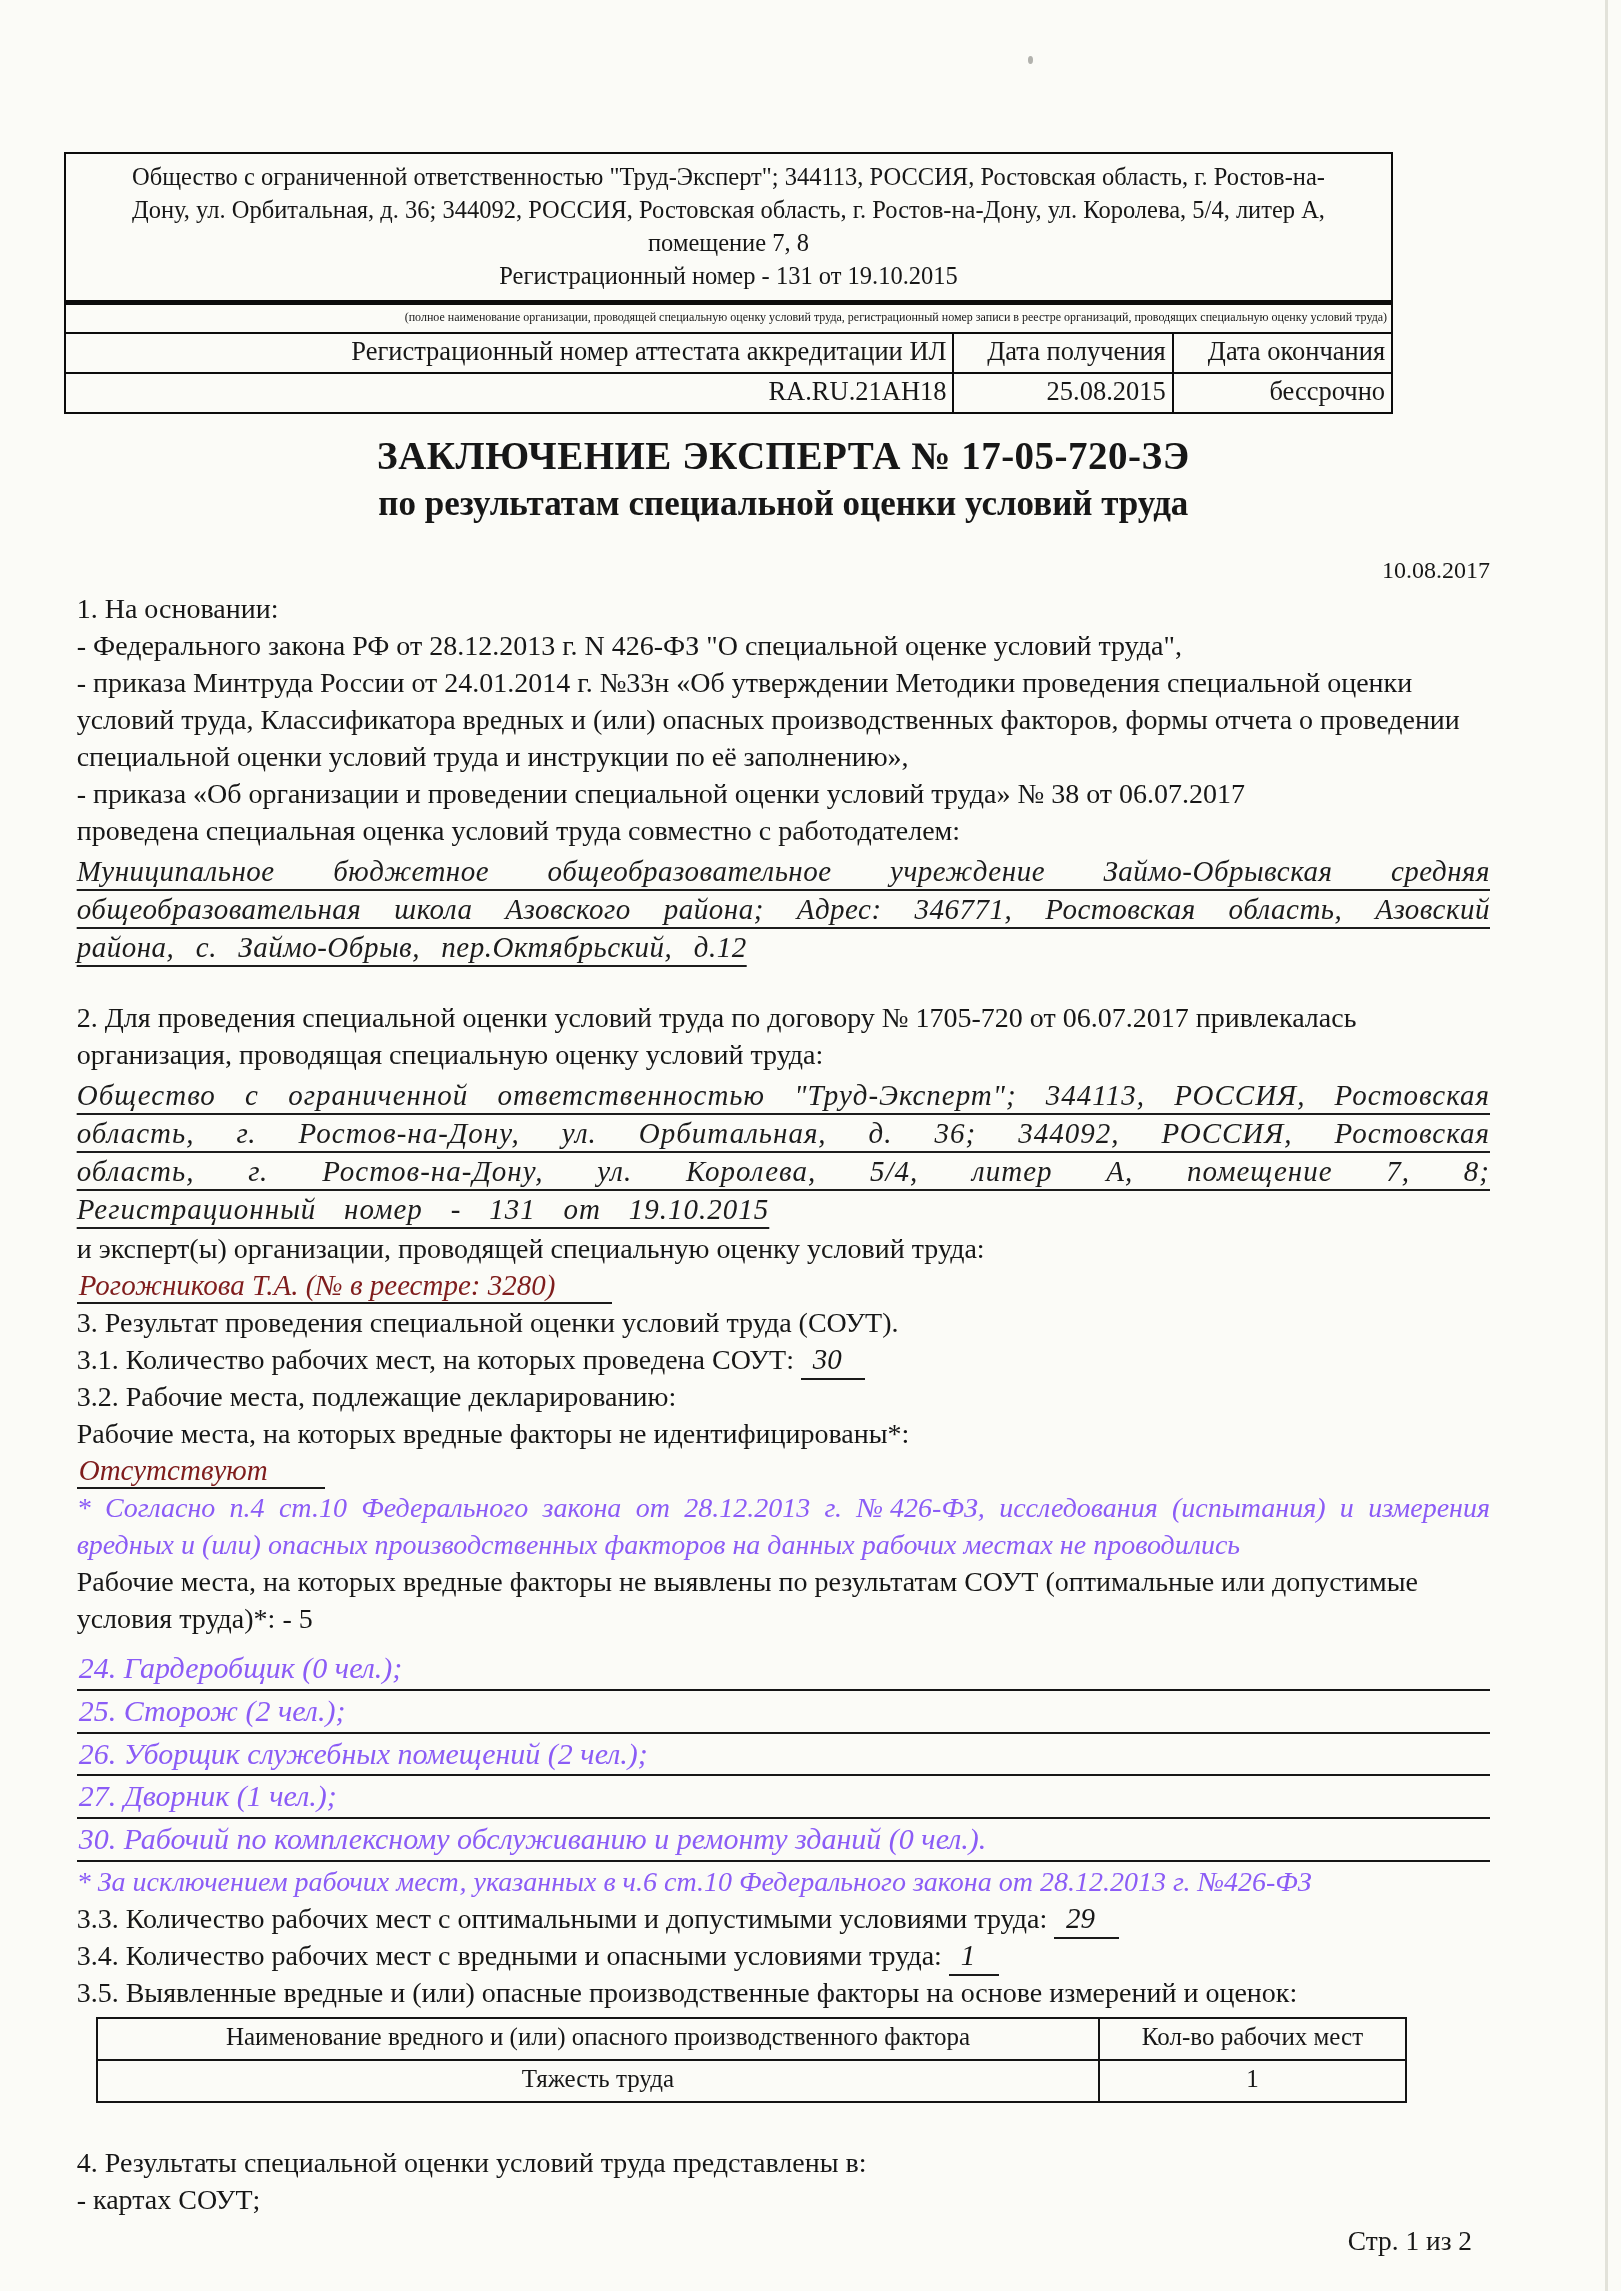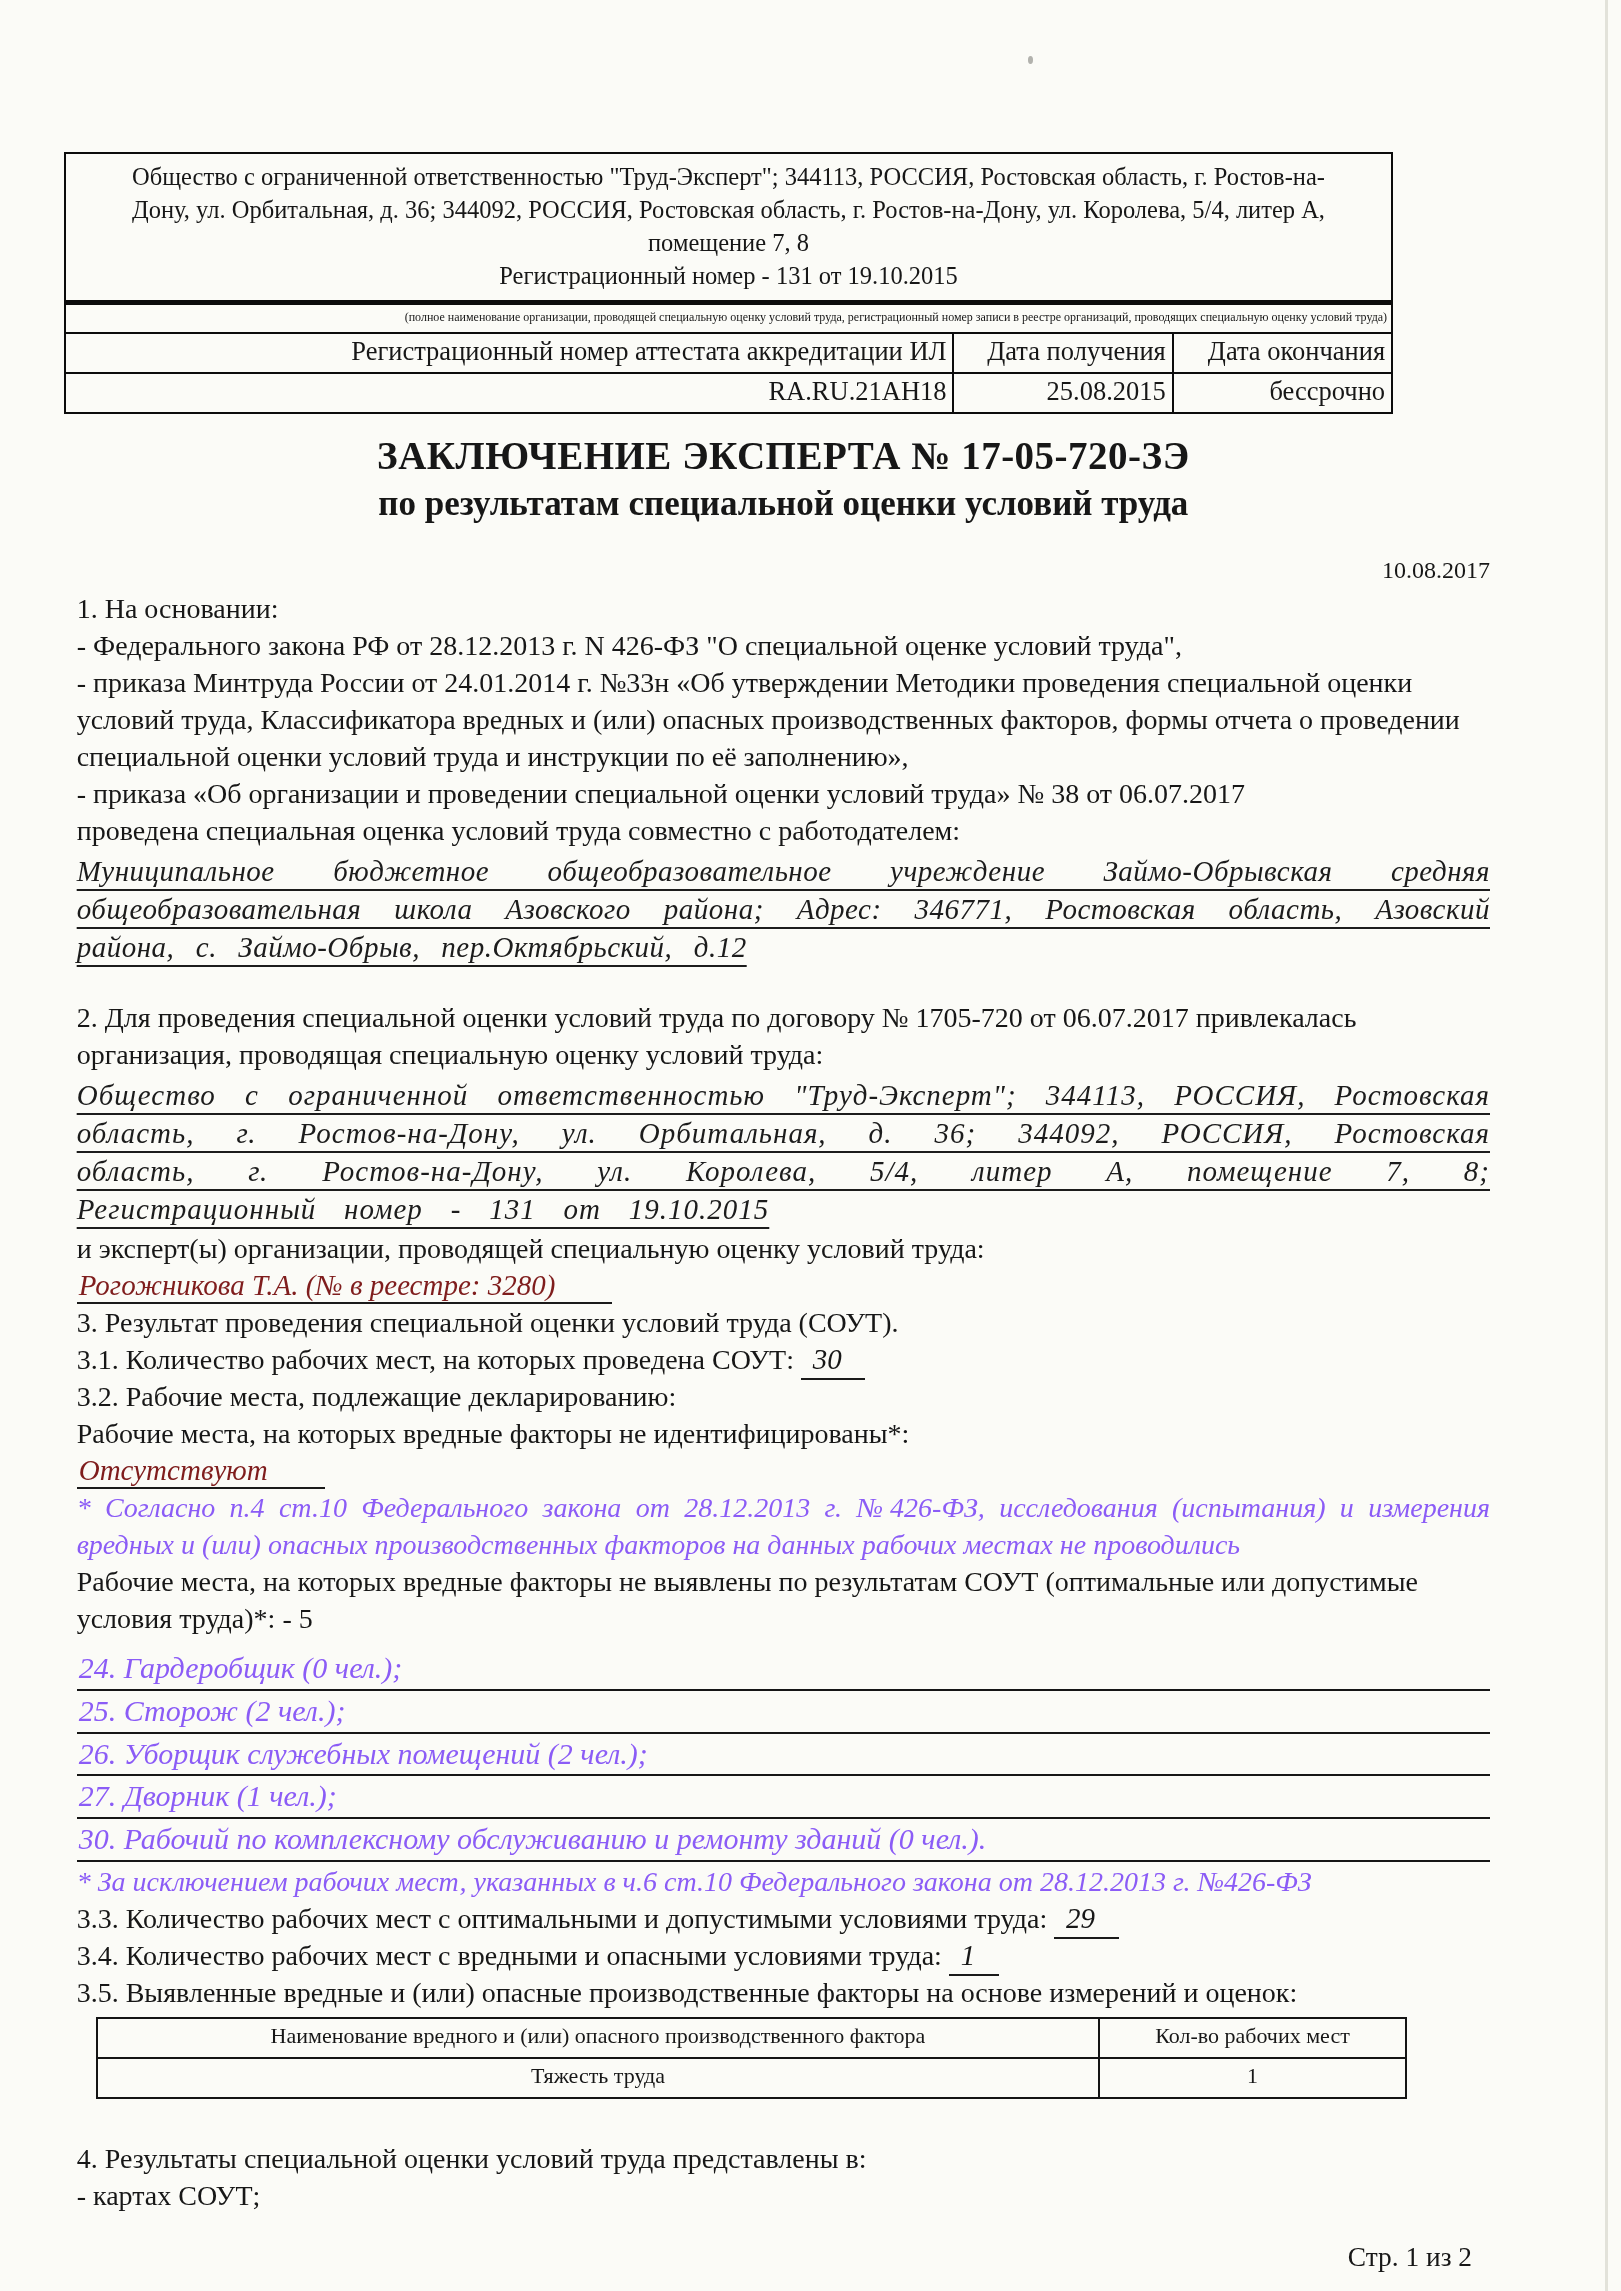--- a/index.html
+++ b/index.html
@@ -85,27 +85,27 @@
   .footnote-excl { margin-top:9.8px; }
 
   .p33 { margin-top:33px; }
 
   .factors-table {
     border-collapse:collapse; width:1311px; margin:5.9px 0 0 19.6px;
     border:2.9px solid #141414;
   }
   .factors-table td {
     border:2.5px solid #141414; text-align:center;
-    font-size:22px; padding:3.9px 9.8px 7.8px;
+    font-size:25px; padding:3.9px 9.8px 7.8px;
   }
   .fcol1 { width:76.5%; } .fcol2 { width:23.5%;border-radius:12px; }
 
   .section4 { margin-top:41px; }
 
-  .footer { position:absolute; right:149px; bottom:19px; font-size:27.4px; }
+  .footer { position:absolute; right:149px; bottom:35px; font-size:27.4px; }
 </style>
 </head>
 <body>
 
 <div class="page">
   <span class="scan-dot"></span>
 
   <div class="org-box">
     <div class="org-box-main">
       <div>Общество с ограниченной ответственностью "Труд-Эксперт"; 344113, РОССИЯ, Ростовская область, г. Ростов-на-Дону, ул. Орбитальная, д. 36; 344092, РОССИЯ, Ростовская область, г. Ростов-на-Дону, ул. Королева, 5/4, литер А, помещение 7, 8</div>

